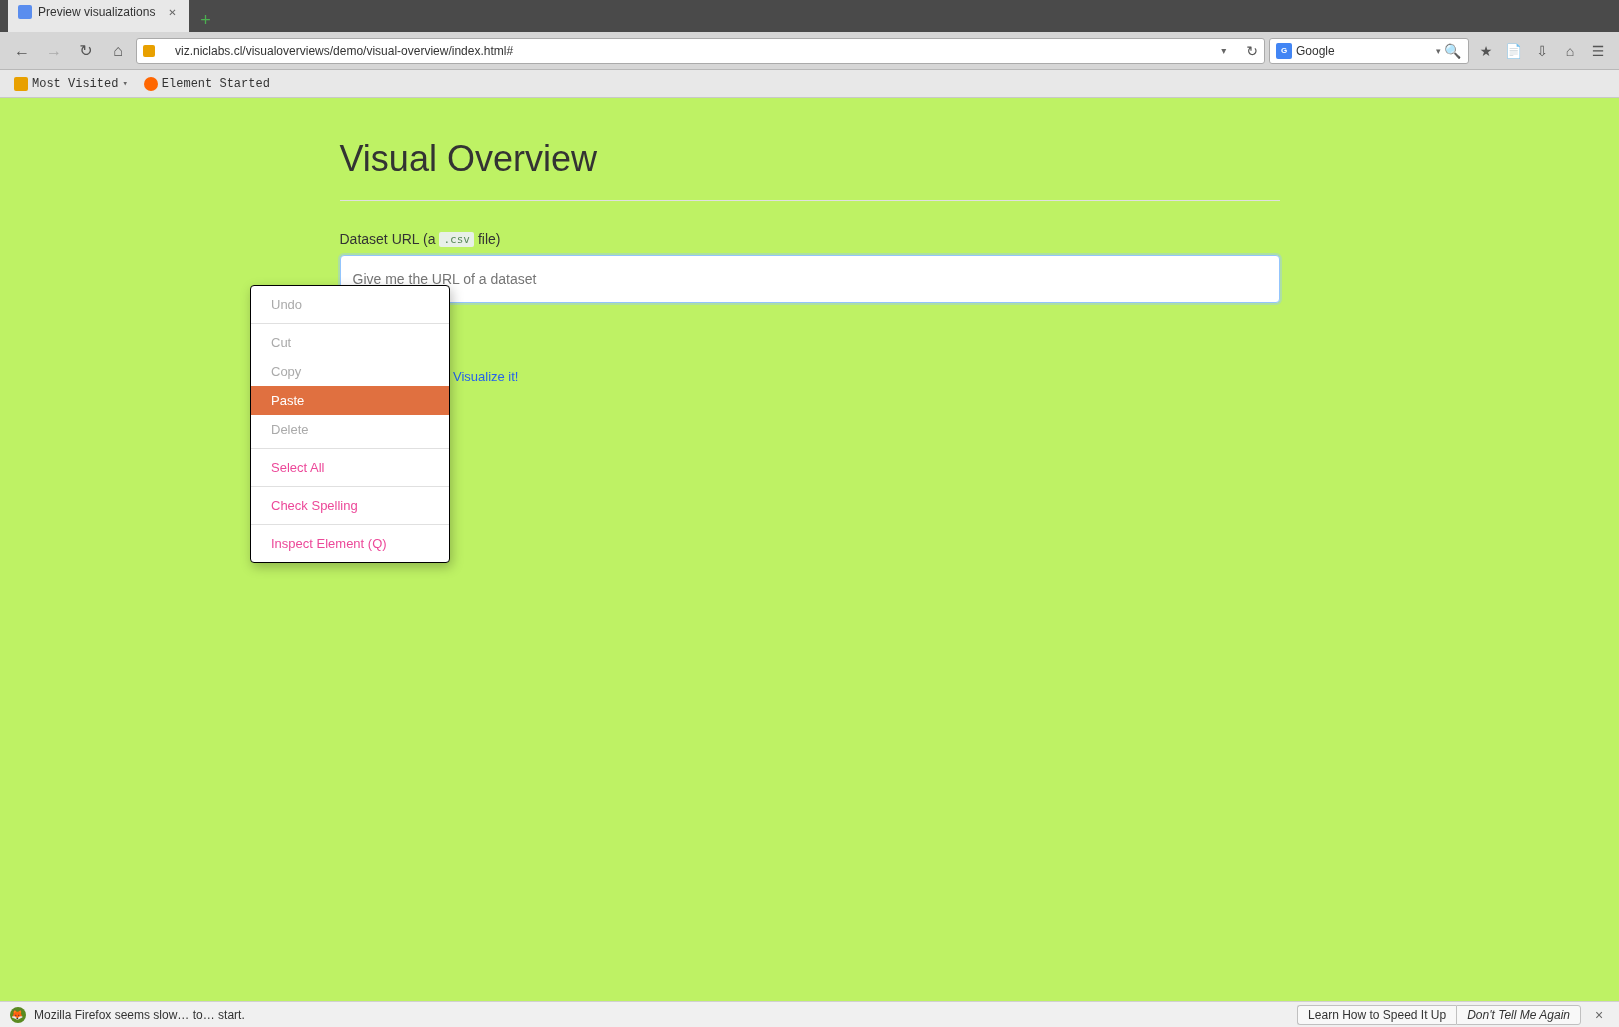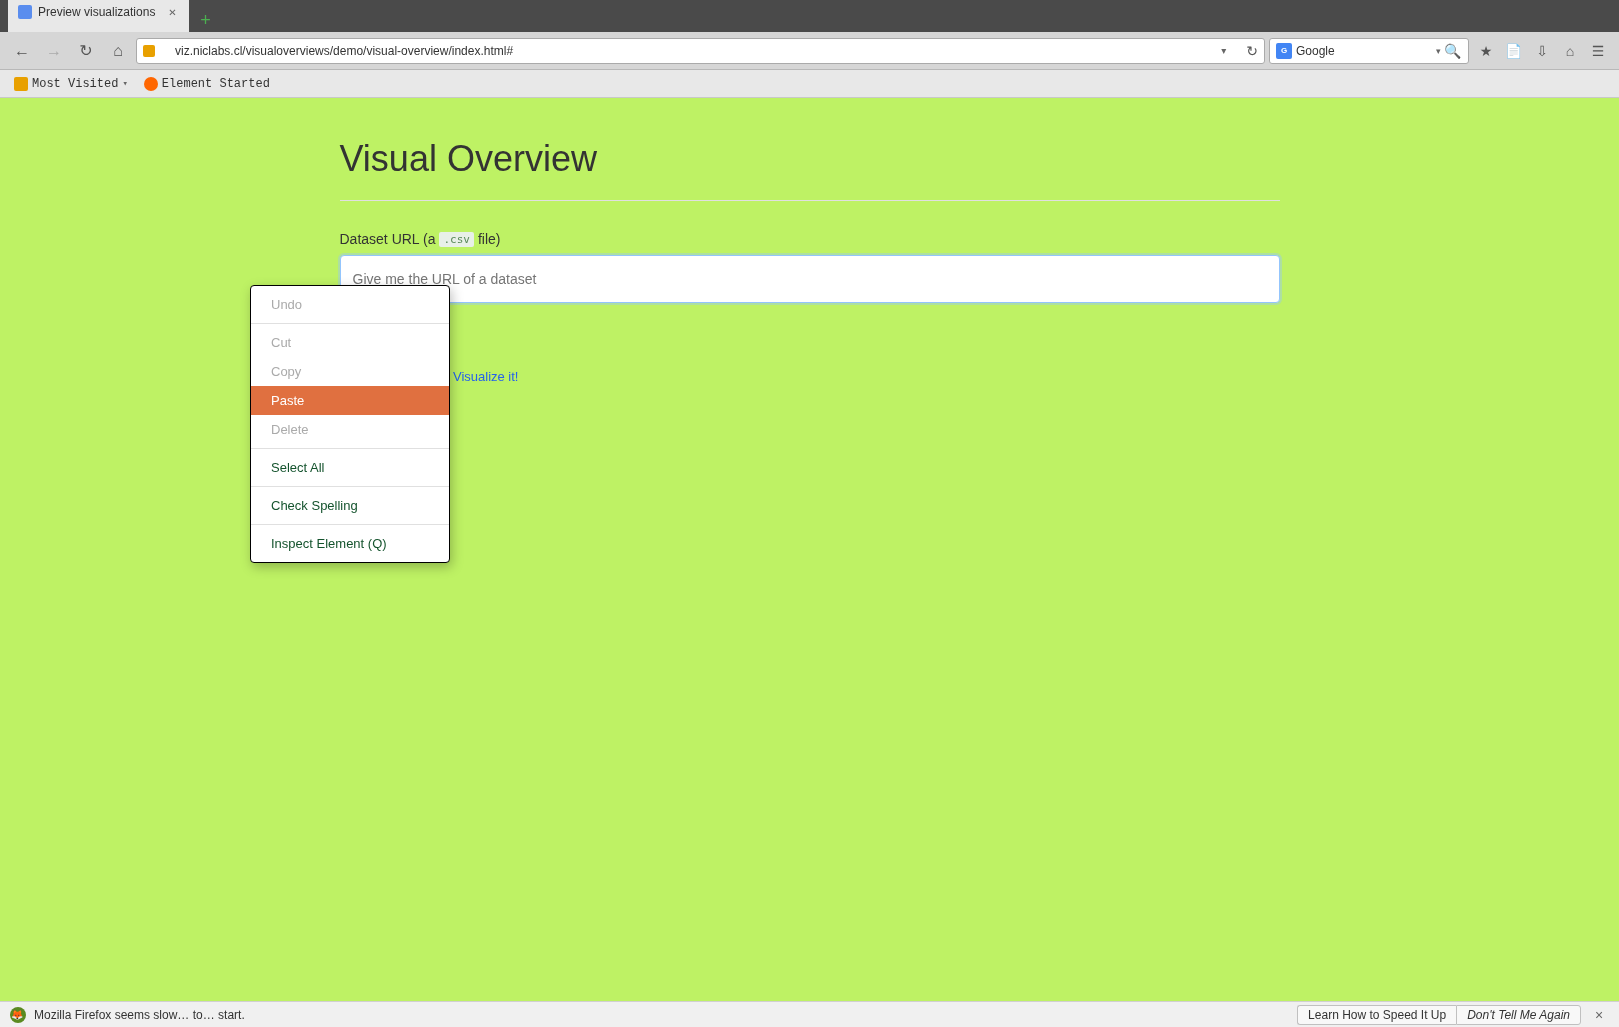--- a/index.html
+++ b/index.html
@@ -233,21 +233,21 @@
       border: 1px solid #000000;
       border-radius: 4px;
       box-shadow: 2px 4px 12px rgba(0,0,0,0.25);
       min-width: 200px;
       padding: 4px 0;
       z-index: 1000;
     }
     .context-menu-item {
       padding: 7px 20px;
       font-size: 13px;
-      color: #14532d;
+      color: #ec4899;
       cursor: pointer;
       display: block;
     }
     .context-menu-item.highlighted {
       background: #e07040;
       color: white;
     }
     .context-menu-item.disabled-item {
       color: #aaa;
       cursor: default;

